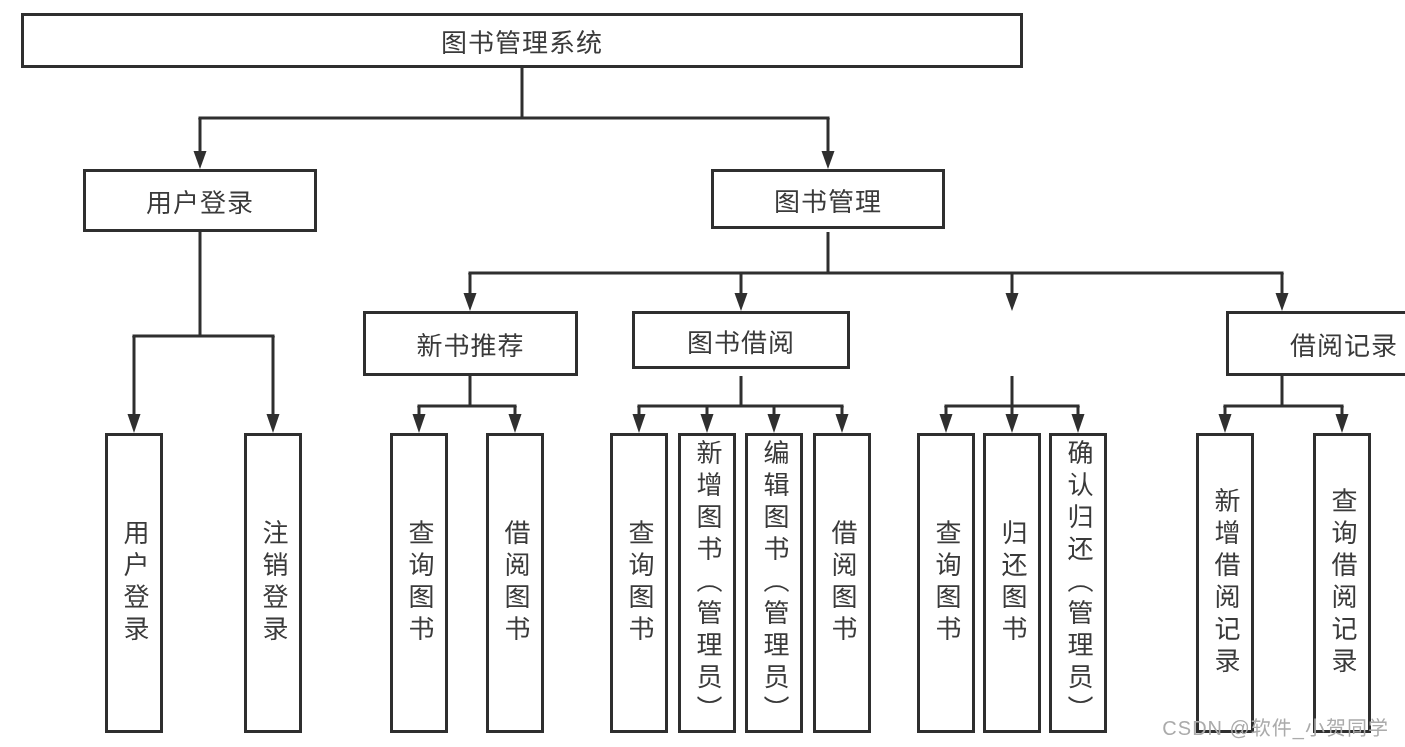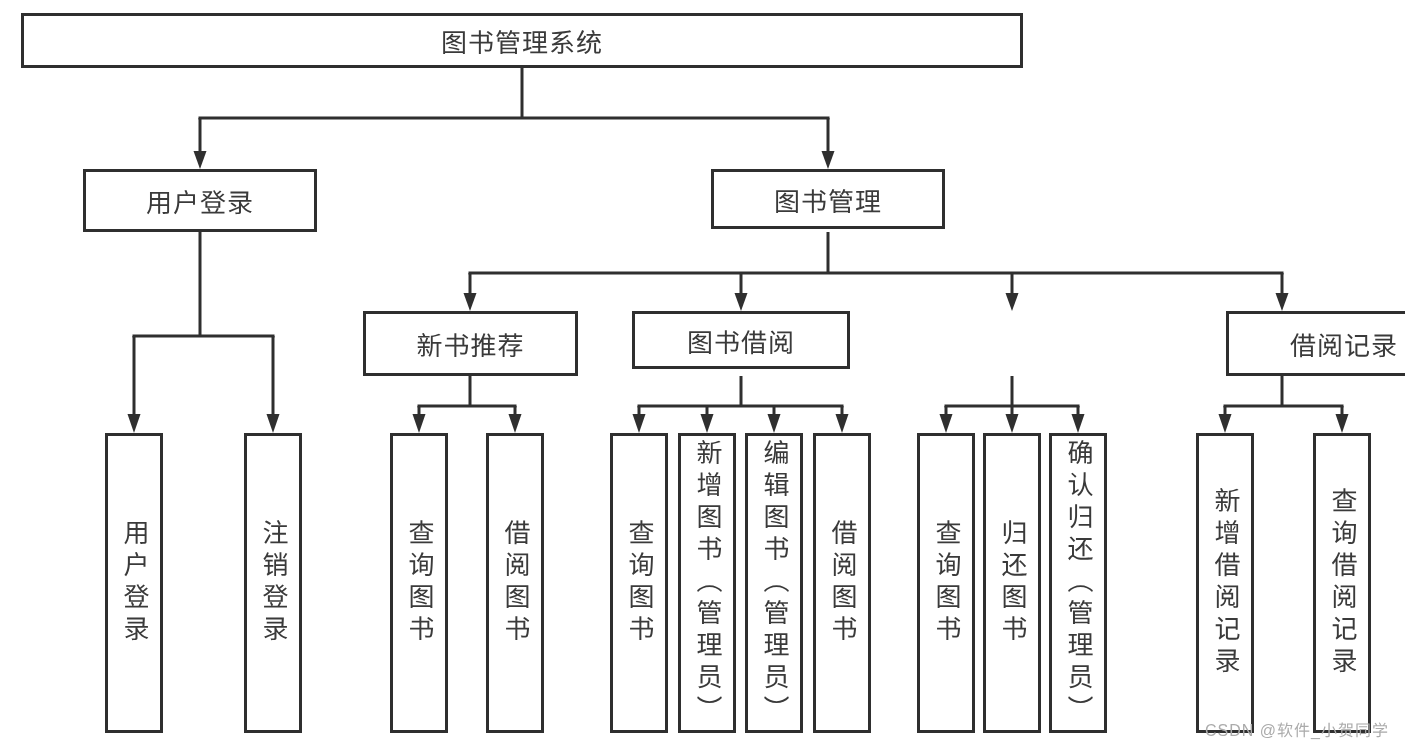--- a/index.html
+++ b/index.html
@@ -30,21 +30,21 @@
     writing-mode:vertical-rl;
     text-orientation:mixed;
     font-size:26px;
     letter-spacing:6px;
     line-height:1;
     white-space:nowrap;
   }
   .watermark{
     position:absolute;
     right:16px;bottom:6px;
-    font-size:16px;
+    font-size:20px;
     letter-spacing:1px;
     color:var(--wm);
     white-space:nowrap;
     margin-top:41px;
   }
 </style>
 </head>
 <body>
 
 <div class="canvas">

